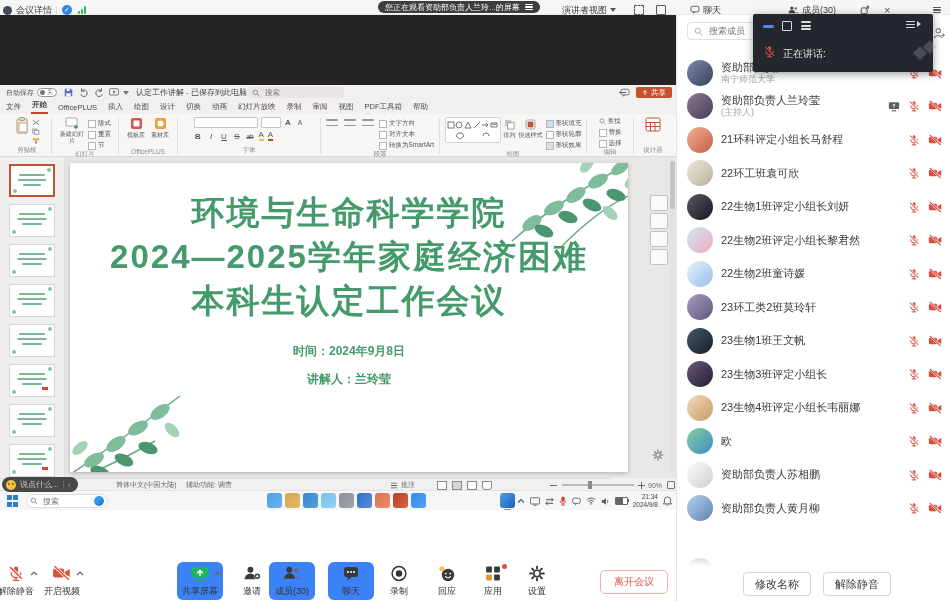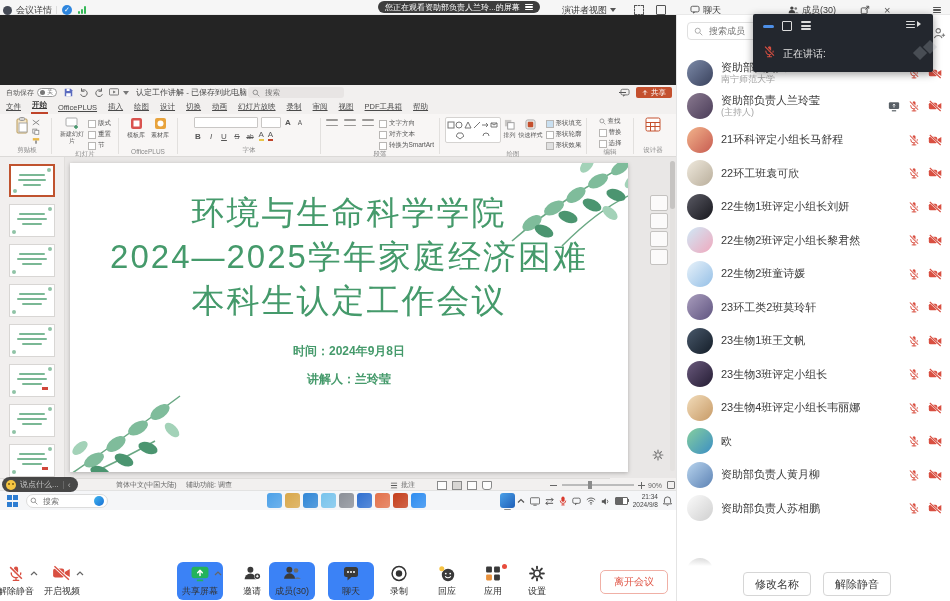--- a/index.html
+++ b/index.html
@@ -35,21 +35,21 @@
   .toggle b{width:5px;height:5px;border-radius:50%;background:#777;}
   .toggle span{font-size:6px;color:#666;}
   .pt-doc-title{font-size:8px;color:#4a4a4a;white-space:nowrap;}
   .pt-search{position:absolute;left:248px;top:2px;width:96px;height:11px;background:#e8e5e4;
              border-radius:3px;display:flex;align-items:center;padding:0 4px;gap:3px;box-sizing:border-box;}
   .pt-search input{border:none;background:transparent;outline:none;font-size:7.5px;width:70px;color:#666;
                    font-family:inherit;}
   .winctl{position:absolute;top:0;height:15px;display:flex;align-items:center;justify-content:center;width:20px;color:#555;}
   .pt-tabs{position:absolute;left:0;top:15px;width:676px;height:14px;display:flex;align-items:flex-end;
            gap:9px;padding-left:5px;font-size:7.5px;color:#4a4a4a;box-sizing:border-box;}
-  .pt-tab{padding:0 1px 2px 1px;white-space:nowrap;cursor:default;text-decoration:underline;}
+  .pt-tab{padding:0 1px 2px 1px;white-space:nowrap;cursor:default;}
   .pt-tab.active{font-weight:bold;color:#3a3a3a;border-bottom:2px solid #c0442a;}
   .share-btn{position:absolute;right:4px;top:2px;height:11px;background:#c4502e;color:#fff;
              border-radius:2px;font-size:7.5px;display:flex;align-items:center;padding:0 6px;gap:3px;}
   .cmt-ico{position:absolute;right:46px;top:3px;}
   .pt-ribbon{position:absolute;left:0;top:29px;width:676px;height:43px;background:#f8f6f5;
              border-bottom:1px solid #dcdad8;display:flex;align-items:stretch;padding:2px 0 0 4px;box-sizing:border-box;}
   .rgroup{display:flex;flex-direction:column;align-items:center;justify-content:space-between;padding:1px 2px 0 2px;}
   .rg-body{display:flex;gap:3px;align-items:flex-start;flex:1;}
   .rg-label{font-size:6.5px;color:#8a8a8a;padding-bottom:1px;white-space:nowrap;}
   .vsep{width:1px;background:#e2e0de;margin:2px 1px;}
@@ -77,21 +77,21 @@
   .thumb .tl{position:absolute;left:20%;height:2px;background:#7ab895;border-radius:1px;}
   .thumb .tl.a{top:8px;width:60%;}
   .thumb .tl.b{top:13px;width:68%;left:16%;}
   .thumb .tl.c{top:18px;width:44%;left:28%;}
   .thumb .dot{position:absolute;width:4px;height:4px;border-radius:50%;background:#8fc3a6;}
   .thumb .d1{right:2px;top:2px;}
   .thumb .d2{left:2px;bottom:2px;}
   .thumb .red{position:absolute;right:6px;bottom:6px;width:6px;height:3px;background:#d0483a;}
   .slide{position:absolute;left:70px;top:6px;width:558px;height:309px;background:#fff;
          box-shadow:0 1px 4px rgba(0,0,0,.25);overflow:hidden;}
-  .slide-title{position:absolute;left:0;top:28px;width:100%;text-align:center;font-weight:normal;
+  .slide-title{position:absolute;left:0;top:28px;width:100%;text-align:center;font-weight:bold;
                font-size:33px;line-height:44px;letter-spacing:2px;}
   .slide-sub{position:absolute;left:0;width:100%;text-align:center;font-weight:bold;font-size:12px;}
   .rstrip{position:absolute;right:0;top:0;width:40px;height:321px;}
   .scrollbar{position:absolute;left:0;top:4px;width:5px;height:310px;background:#e4e2e0;border-radius:3px;}
   .scrollbar i{display:block;width:5px;height:48px;background:#c6c4c2;border-radius:3px;}
   .rtool{position:absolute;left:14px;width:16px;height:14px;border:1px solid #c4c2c0;background:#fbfafa;
          border-radius:2px;}
   .pt-status{position:absolute;left:0;top:393px;width:610px;height:12px;background:#f2f0ef;
              border-top:1px solid #dedcda;font-size:7px;color:#666;}
   .st-el{position:absolute;top:0;height:12px;display:flex;align-items:center;gap:3px;}
@@ -1272,23 +1272,23 @@
         <svg width="15" height="12" viewBox="0 0 18 14">
                 <rect x="1" y="3" width="10" height="8" rx="2" fill="#d94f41"></rect>
                 <path d="M11.5 6l4.5-2.6v7.2L11.5 8z" fill="#d94f41"></path>
                 <path d="M2.2 1l13 12" stroke="#fff" stroke-width="2.6"></path>
                 <path d="M2.2 1l13 12" stroke="#d94f41" stroke-width="1.3"></path>
               </svg>
       </span>
     </span>
   </div>
         <div class="m-row">
-    <span class="m-av" style="background: linear-gradient(135deg, rgb(184, 212, 238), rgb(92, 130, 180));"></span>
+    <span class="m-av" style="background: linear-gradient(135deg, rgb(251, 251, 251), rgb(207, 207, 207));"></span>
     <span class="m-txt">
-      <span class="m-name">资助部负责人黄月柳</span>
+      <span class="m-name">资助部负责人苏相鹏</span>
 
     </span>
     <span class="m-icons">
 
       <span>
         <svg width="12" height="12" viewBox="0 0 16 16">
                 <rect x="6" y="1.5" width="4" height="7" rx="2" fill="#d94f41"></rect>
                 <path d="M3.5 7.5a4.5 4.5 0 0 0 9 0M8 12v2.5M5.5 14.5h5" fill="none" stroke="#d94f41" stroke-width="1.3" stroke-linecap="round"></path>
                 <path d="M2.5 2l11 11" stroke="#fff" stroke-width="3"></path>
                 <path d="M2.5 2l11 11" stroke="#d94f41" stroke-width="1.4"></path>
@@ -1298,23 +1298,23 @@
         <svg width="15" height="12" viewBox="0 0 18 14">
                 <rect x="1" y="3" width="10" height="8" rx="2" fill="#d94f41"></rect>
                 <path d="M11.5 6l4.5-2.6v7.2L11.5 8z" fill="#d94f41"></path>
                 <path d="M2.2 1l13 12" stroke="#fff" stroke-width="2.6"></path>
                 <path d="M2.2 1l13 12" stroke="#d94f41" stroke-width="1.3"></path>
               </svg>
       </span>
     </span>
   </div>
         <div class="m-row">
-    <span class="m-av" style="background: linear-gradient(135deg, rgb(251, 251, 251), rgb(207, 207, 207));"></span>
+    <span class="m-av" style="background: linear-gradient(135deg, rgb(184, 212, 238), rgb(92, 130, 180));"></span>
     <span class="m-txt">
-      <span class="m-name">资助部负责人苏相鹏</span>
+      <span class="m-name">资助部负责人黄月柳</span>
 
     </span>
     <span class="m-icons">
 
       <span>
         <svg width="12" height="12" viewBox="0 0 16 16">
                 <rect x="6" y="1.5" width="4" height="7" rx="2" fill="#d94f41"></rect>
                 <path d="M3.5 7.5a4.5 4.5 0 0 0 9 0M8 12v2.5M5.5 14.5h5" fill="none" stroke="#d94f41" stroke-width="1.3" stroke-linecap="round"></path>
                 <path d="M2.5 2l11 11" stroke="#fff" stroke-width="3"></path>
                 <path d="M2.5 2l11 11" stroke="#d94f41" stroke-width="1.4"></path>

